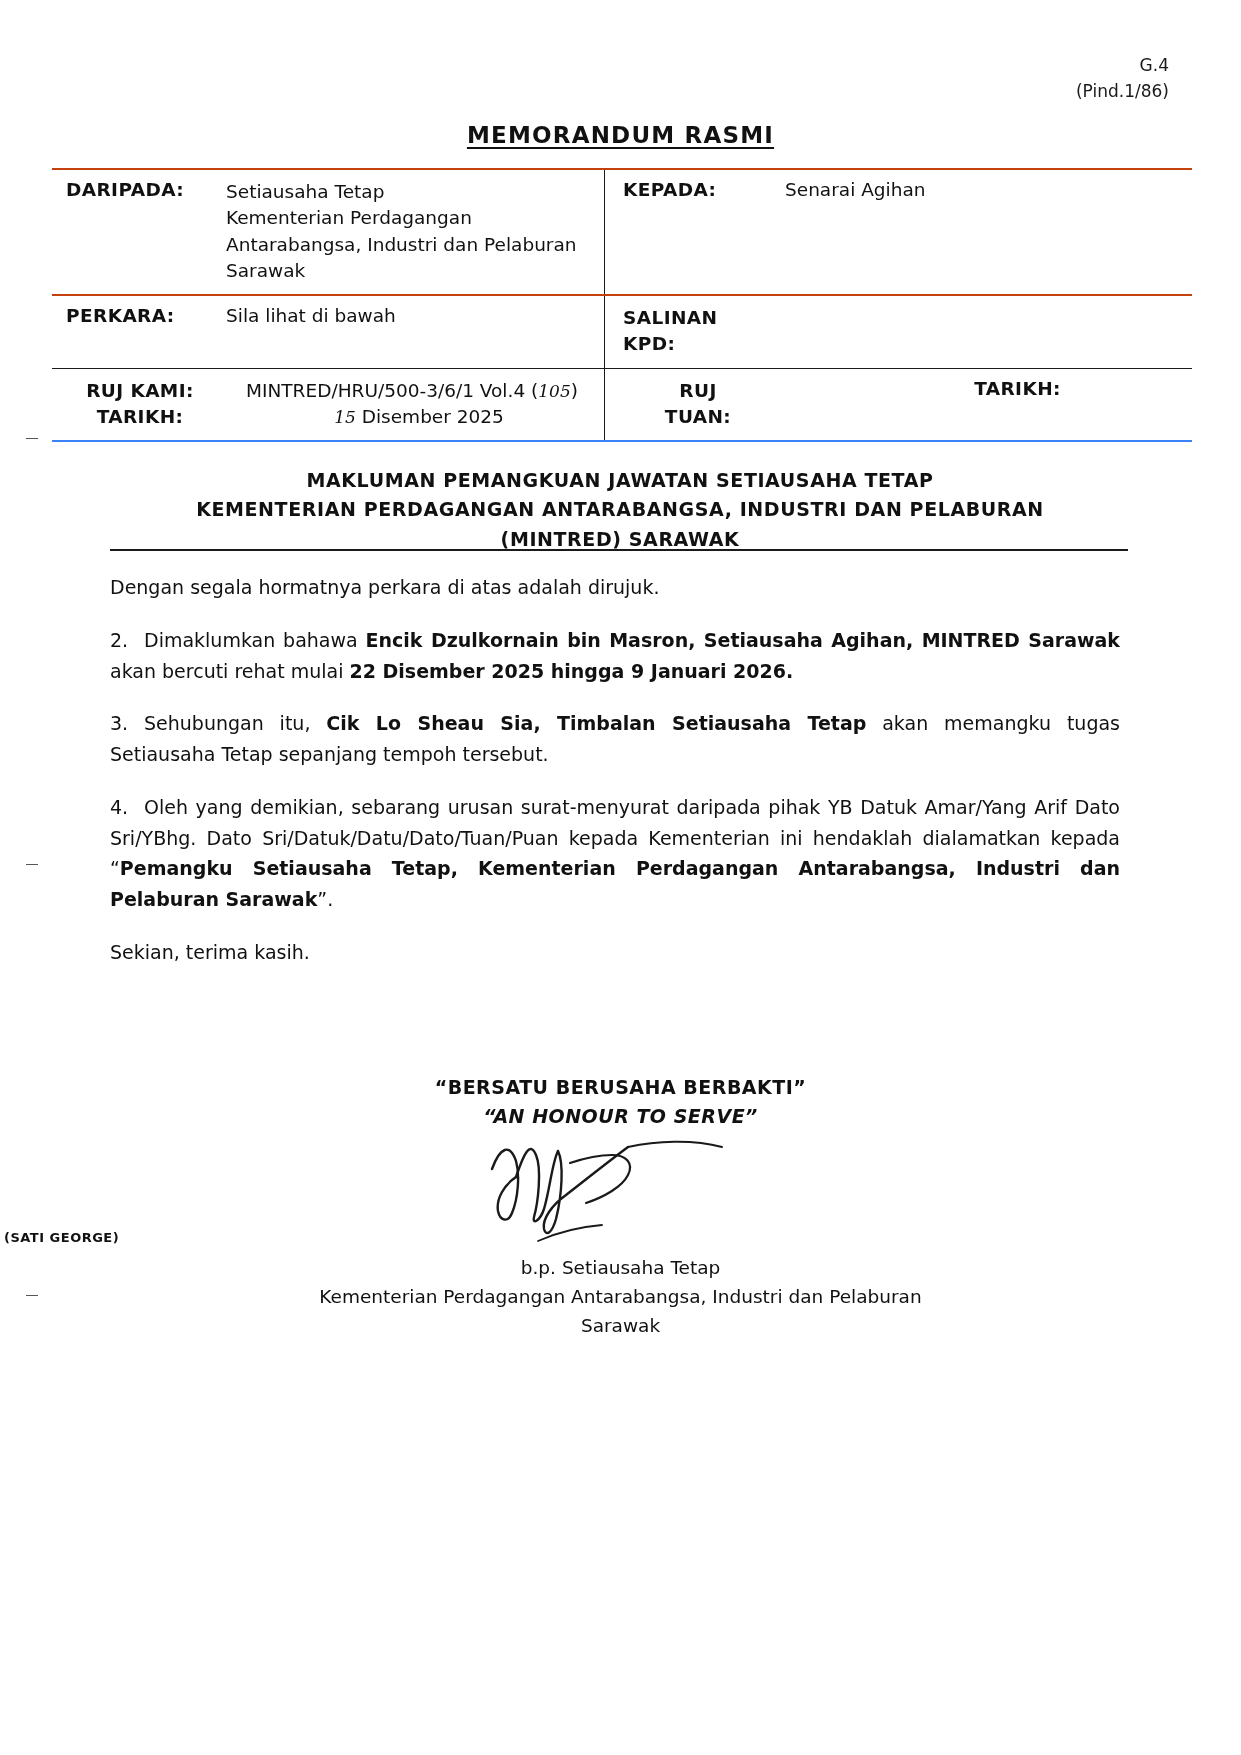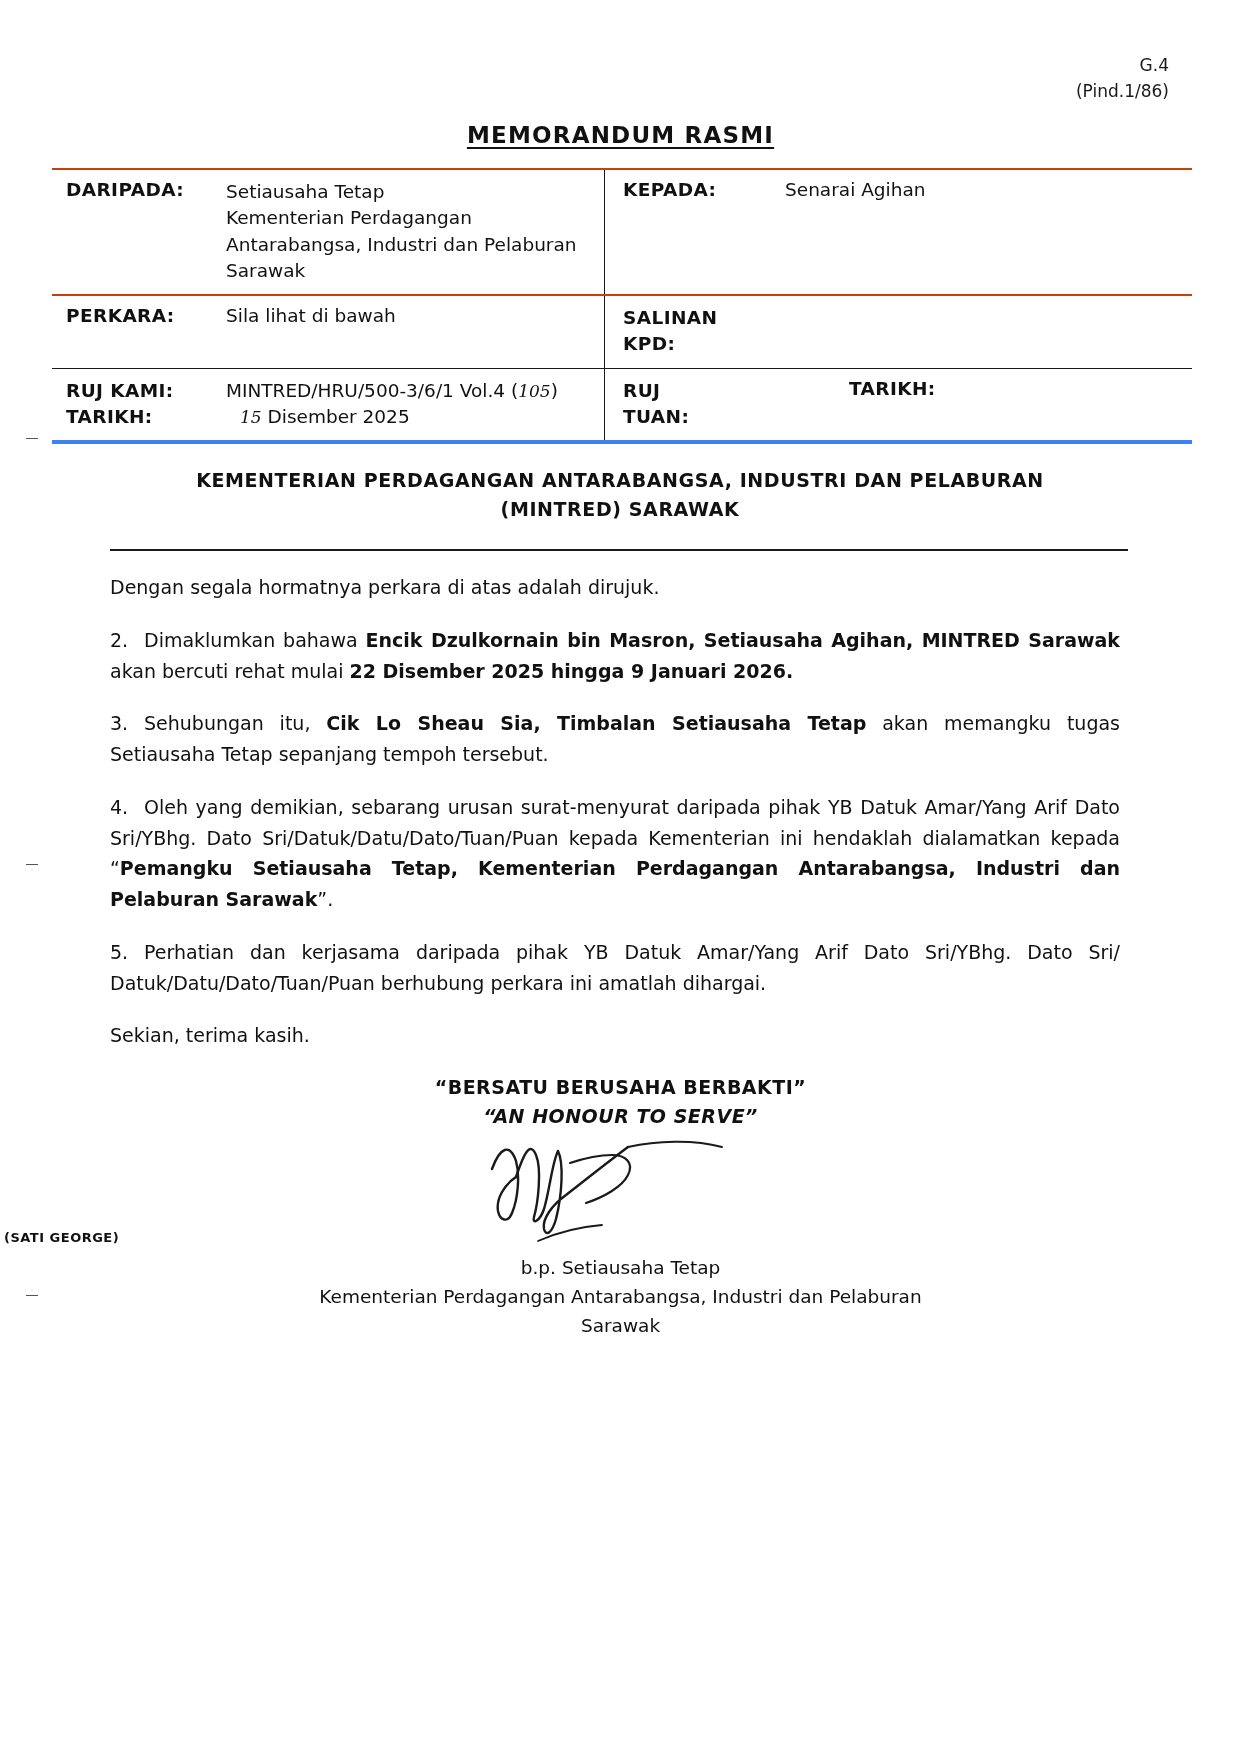--- a/index.html
+++ b/index.html
@@ -51,21 +51,21 @@
     width: 1140px;
     border-collapse: collapse;
     font-size: 18.5px;
   }
   .hdr-table td {
     vertical-align: top;
     padding: 9px 6px 10px 6px;
   }
   .rowline-top { border-top: 2px solid #c2410c; }
   .rowline-bot { border-bottom: 1.6px solid #1a1a1a; }
-  .rowline-bot-thick { border-bottom: 4px solid #3b82f6; }
+  .rowline-bot-thick { border-bottom: 2px solid #3b82f6; text-align: center; }
   .col-label {
     width: 148px;
     font-weight: bold;
     letter-spacing: 0.4px;
     padding-left: 14px !important;
   }
   .col-value { width: 372px; }
   .col-sep {
     width: 2px;
     padding: 0 !important;
@@ -226,43 +226,41 @@
       <td class="col-label2 rowline-bot-thick lh" style="white-space:pre-line">RUJ
 TUAN:</td>
       <td class="col-value2 rowline-bot-thick">
         <span class="tarikh-right">TARIKH:</span>
       </td>
     </tr>
   </tbody>
     </table>
 
   <div class="subject">
+    <div>MAKLUMAN PEMANGKUAN JAWATAN SETIAUSAHA TETAP</div>
     <div>KEMENTERIAN PERDAGANGAN ANTARABANGSA, INDUSTRI DAN PELABURAN</div>
     <div>(MINTRED) SARAWAK</div>
   </div>
   <div class="subject-rule"></div>
 
   <div class="body">
     <p>Dengan segala hormatnya perkara di atas adalah dirujuk.</p>
 
     <p>
       <span class="num">2.</span><span>Dimaklumkan bahawa </span><b>Encik Dzulkornain bin Masron, Setiausaha  Agihan,  MINTRED Sarawak</b><span> akan bercuti rehat mulai </span><b>22 Disember 2025 hingga 9 Januari 2026.</b>
     </p>
 
     <p>
       <span class="num">3.</span><span>Sehubungan itu, </span><b>Cik Lo Sheau Sia, Timbalan Setiausaha Tetap</b><span> akan memangku tugas Setiausaha Tetap sepanjang tempoh tersebut.</span>
     </p>
 
     <p>
       <span class="num">4.</span><span>Oleh yang demikian, sebarang urusan surat-menyurat daripada pihak YB Datuk Amar/Yang Arif Dato Sri/YBhg. Dato Sri/Datuk/Datu/Dato/Tuan/Puan kepada Kementerian ini hendaklah dialamatkan kepada “</span><b>Pemangku  Setiausaha  Tetap,  Kementerian  Perdagangan Antarabangsa, Industri dan Pelaburan Sarawak</b><span>”.</span>
     </p>
 
-    <p>
-      <span class="num">5.</span><span>Perhatian dan kerjasama daripada pihak YB Datuk Amar/Yang Arif Dato Sri/YBhg. Dato Sri/ Datuk/Datu/Dato/Tuan/Puan berhubung perkara ini amatlah dihargai.</span>
-    </p>
 
     <p class="closing">Sekian, terima kasih.</p>
   </div>
 
   <div class="sign-slogan">
     <div>“BERSATU BERUSAHA BERBAKTI”</div>
     <div class="en">“AN HONOUR TO SERVE”</div>
   </div>
 
   <svg class="signature" viewBox="0 0 280 110">

